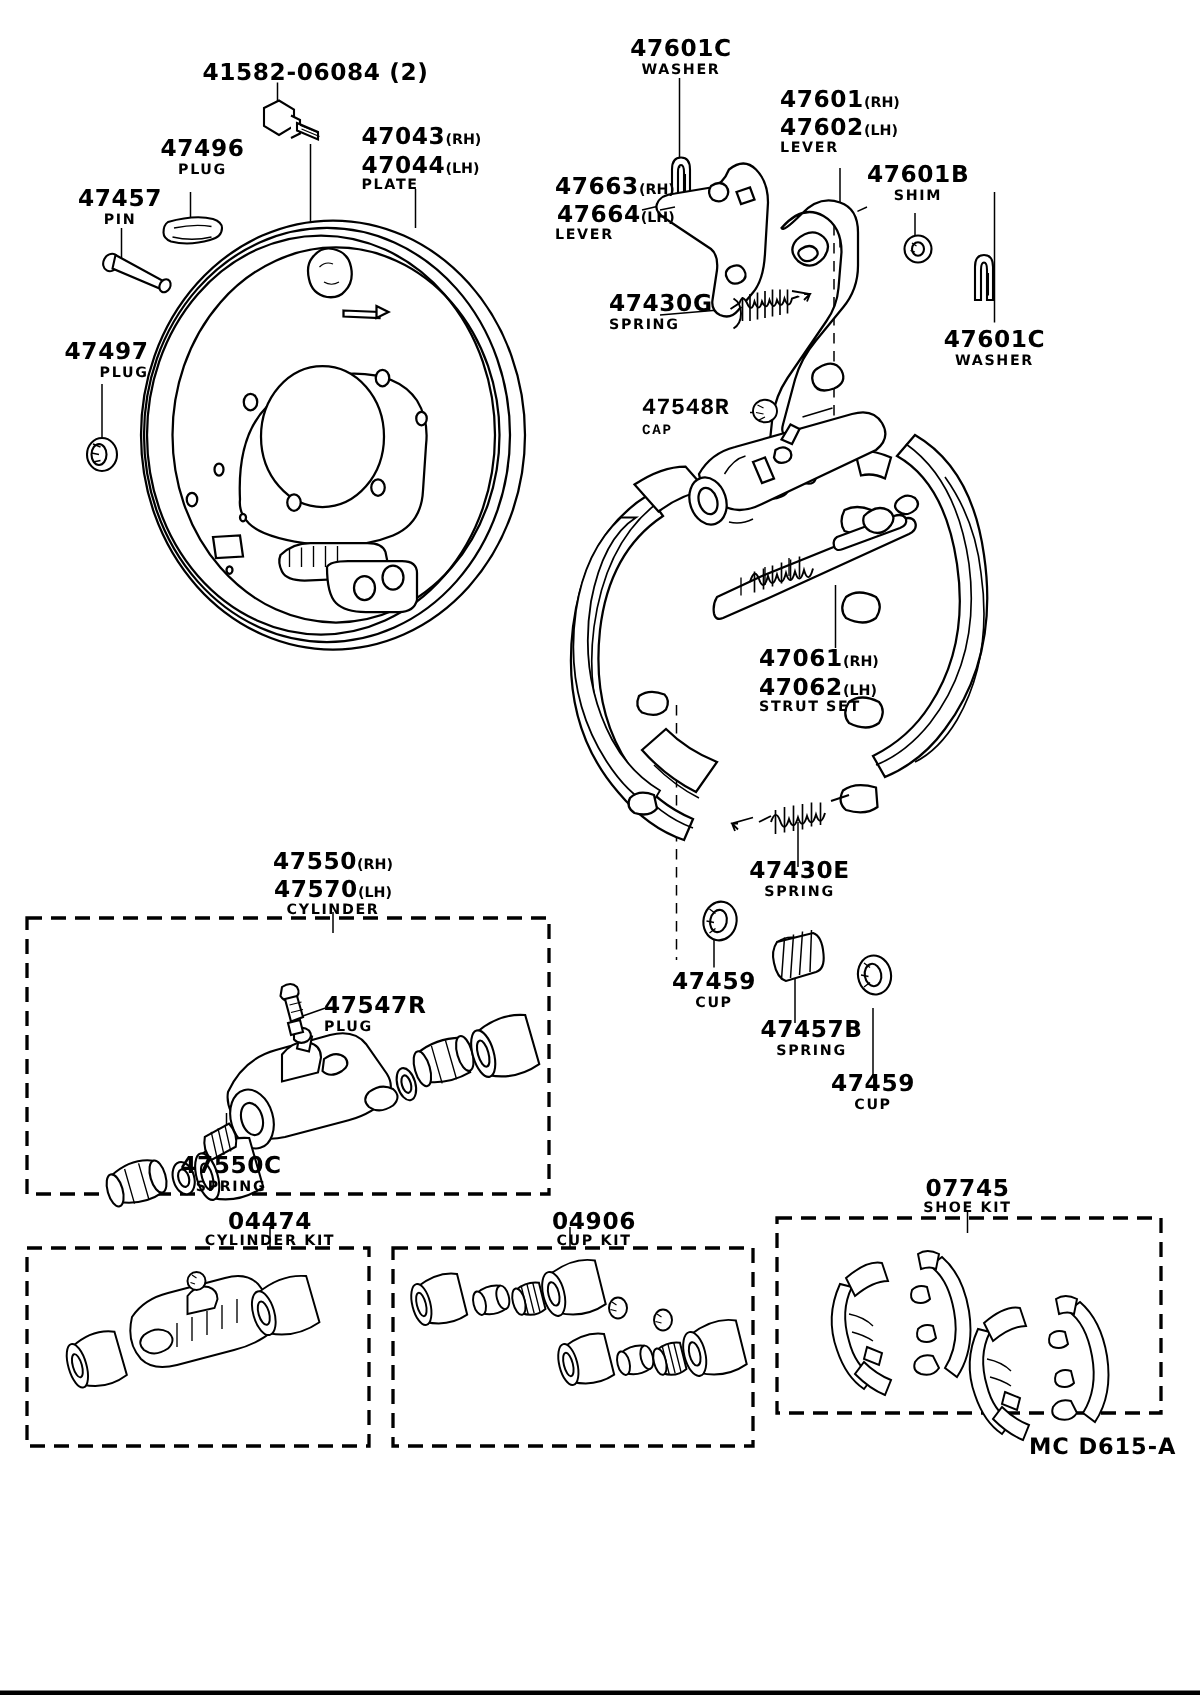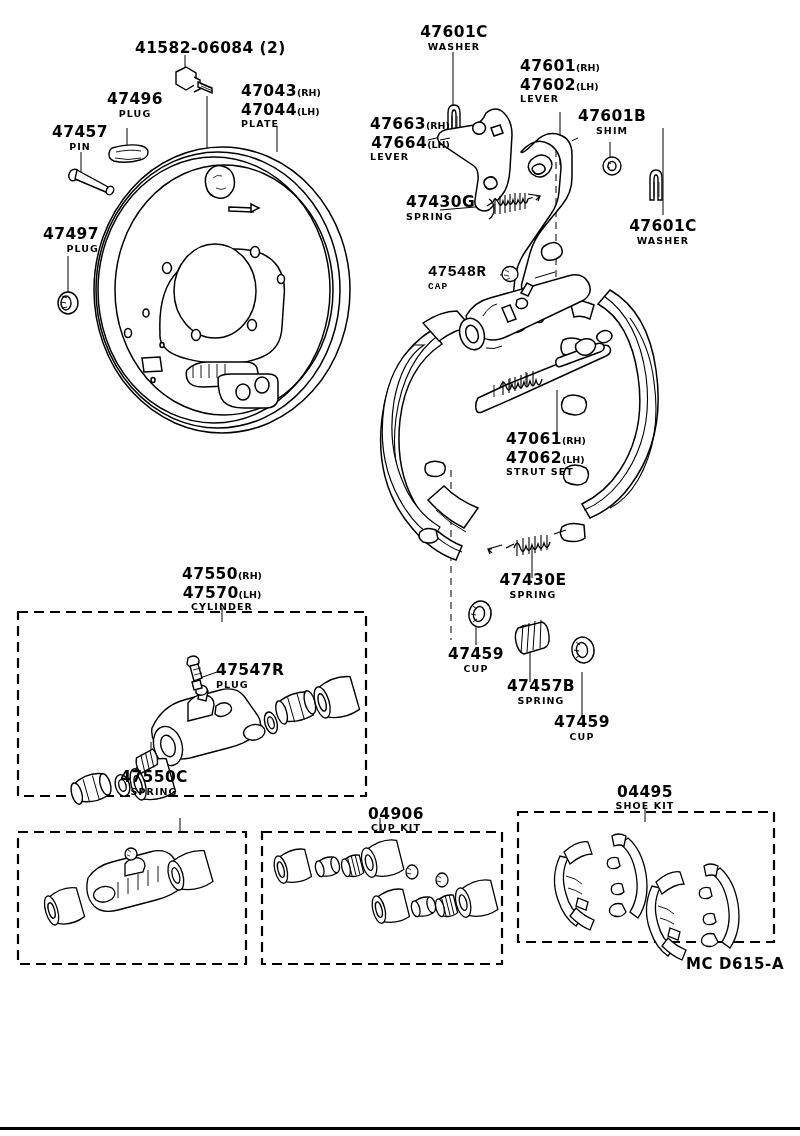--- a/index.html
+++ b/index.html
@@ -520,28 +520,32 @@
 <div class="lbl" style="left:216px;top:662px;">
   <span class="pn pn1">47547R</span>
   <span class="desc">PLUG</span>
 </div>
 
 <div class="lbl ctr" style="left:117px;top:769px;width:74px;">
   <span class="pn pn1">47550C</span>
   <span class="desc">SPRING</span>
 </div>
 
+<div class="lbl ctr" style="left:106px;top:806px;width:148px;">
+  <span class="kitnum">04474</span>
+  <span class="kitdesc">CYLINDER KIT</span>
+</div>
 
 <div class="lbl ctr" style="left:334px;top:806px;width:124px;text-align:center;">
   <span class="kitnum">04906</span>
   <span class="kitdesc">CUP KIT</span>
 </div>
 
 <div class="lbl ctr" style="left:585px;top:784px;width:120px;">
-  <span class="kitnum">04495</span>
+  <span class="kitnum">07745</span>
   <span class="kitdesc">SHOE KIT</span>
 </div>
 
 <div class="code" style="left:686px;top:955px;">MC D615-A</div>
 
 <div class="bottombar"></div>
 
 </div>
 
 </body></html>

